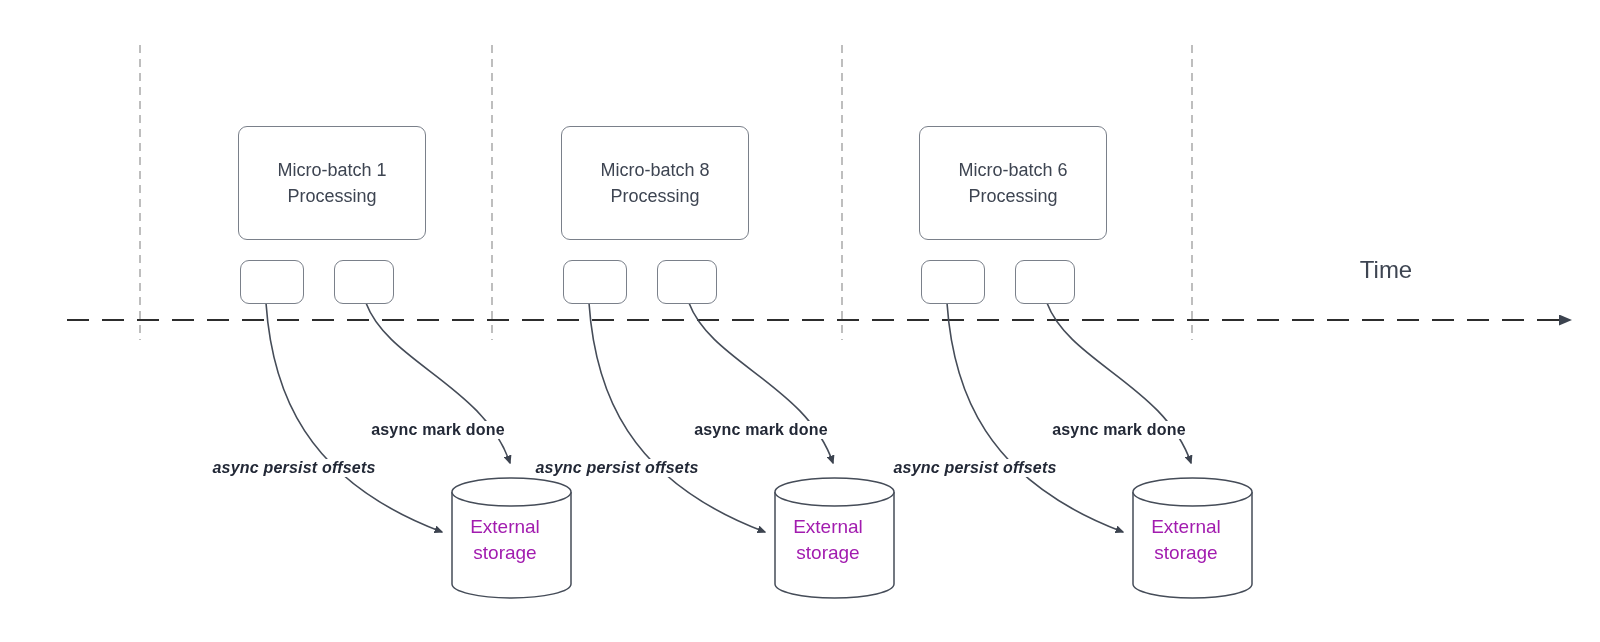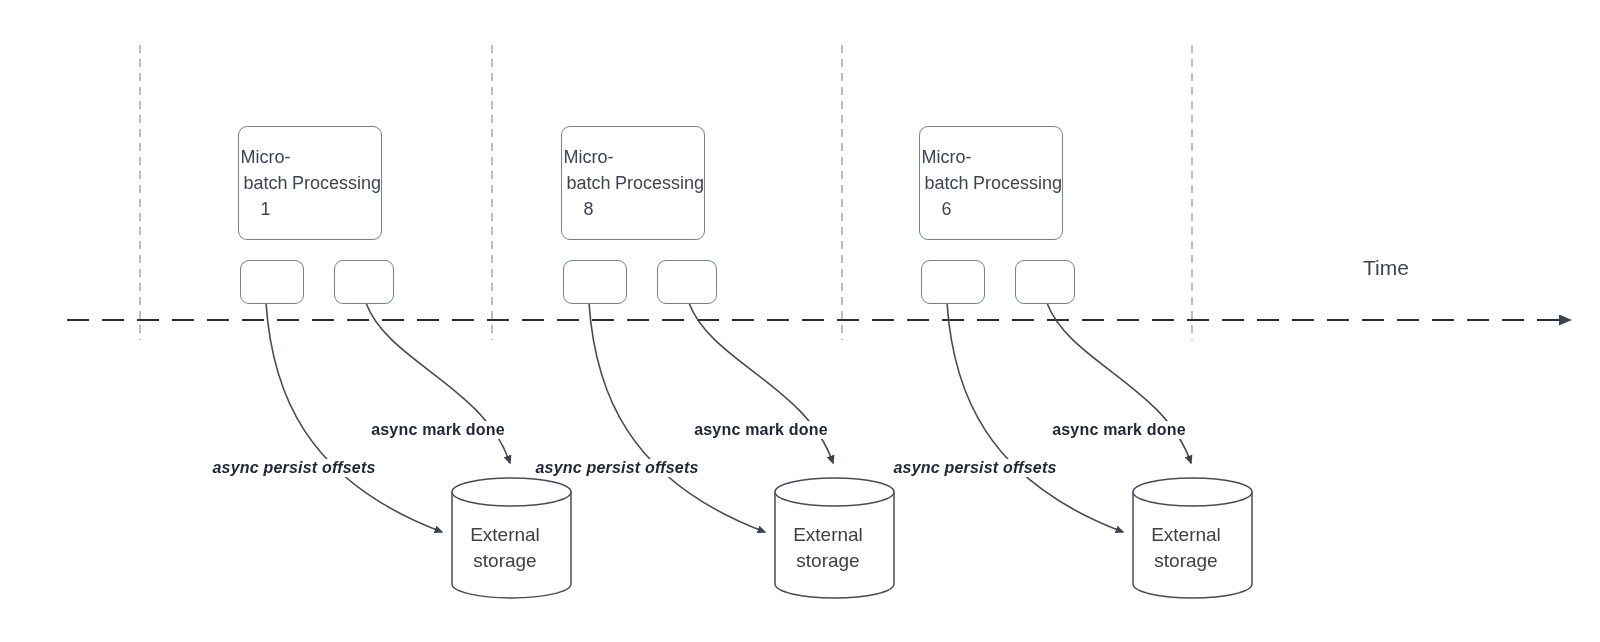--- a/index.html
+++ b/index.html
@@ -18,49 +18,49 @@
     position: absolute; left: 0; top: 0; z-index: 0;
   }
   .guide { stroke: #a9a9a9; stroke-width: 1.5; stroke-dasharray: 8 6; fill: none; }
   .timeline { stroke: #2d2d2d; stroke-width: 2; stroke-dasharray: 22 13; fill: none; }
   .curve { stroke: #454c58; stroke-width: 1.6; fill: none; }
   .cyl { stroke: #454c58; stroke-width: 1.5; fill: #ffffff; }
 
   .group { position: absolute; top: 0; left: 0; width: 340px; height: 642px; z-index: 1; }
 
   .proc-box {
-    position: absolute; left: 0; top: 126px; width: 144px; height: 114px;
+    position: absolute; left: 0; top: 126px; width: 188px; height: 114px;
     background: #ffffff; border: 1px solid #7a808a; border-radius: 9px;
-    display: flex; flex-direction: row; align-items: center; justify-content: center;
+    display: flex; flex-direction: column; align-items: center; justify-content: center;
     font-size: 18px; line-height: 26px; color: #3e4552; text-align: center;
   }
   .mini-rect {
     position: absolute; top: 260px; height: 44px;
     background: #ffffff; border: 1px solid #7a808a; border-radius: 9px;
   }
   .mini-rect.a { left: 2px; width: 64px; }
   .mini-rect.b { left: 96px; width: 60px; }
 
   .async-label {
     position: absolute; transform: translateX(-50%);
     background: #ffffff; padding: 0 3px;
     font-size: 16px; font-weight: bold; color: #222836;
     white-space: nowrap; letter-spacing: 0.2px; margin-top: 41px;
   }
   .async-label.persist { left: 56px; top: 418px; font-style: italic; }
   .async-label.done    { left: 200px; top: 380px; }
 
   .storage-label {
     position: absolute; left: 214px; top: 514px; width: 106px;
-    font-size: 19px; line-height: 26px; color: #404040; text-align: center; margin-top: 8px;
+    font-size: 19px; line-height: 26px; color: #a21caf; text-align: center;
   }
 
   .time-label {
     position: absolute; left: 1386px; top: 256px; transform: translateX(-50%);
-    font-size: 21px; color: #3e4552; z-index: 1;
+    font-size: 24px; color: #3e4552; z-index: 1;
   }
 </style>
 </head>
 <body>
 
 <div id="stage">
 
   <svg id="diagram-svg" width="1600" height="642" viewBox="0 0 1600 642">
     <defs>
       <marker id="ah" markerWidth="9" markerHeight="8" refX="7.5" refY="4" orient="auto" markerUnits="userSpaceOnUse">

